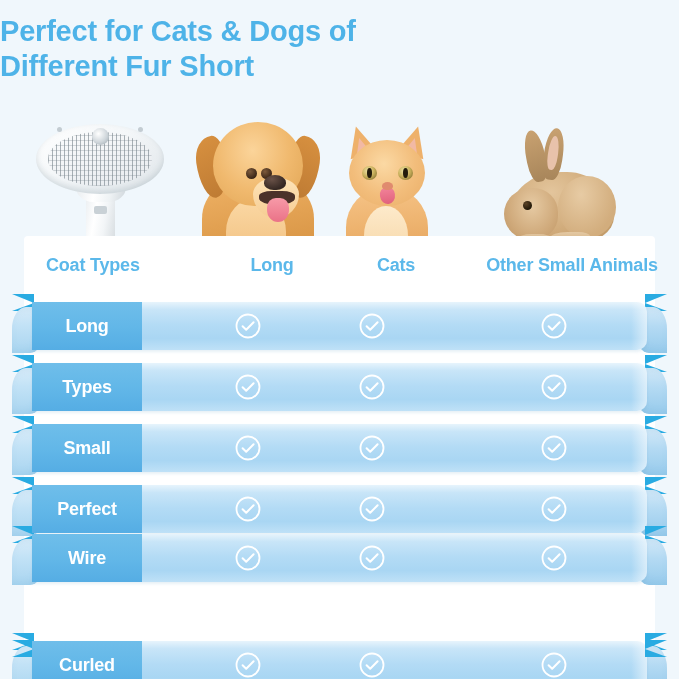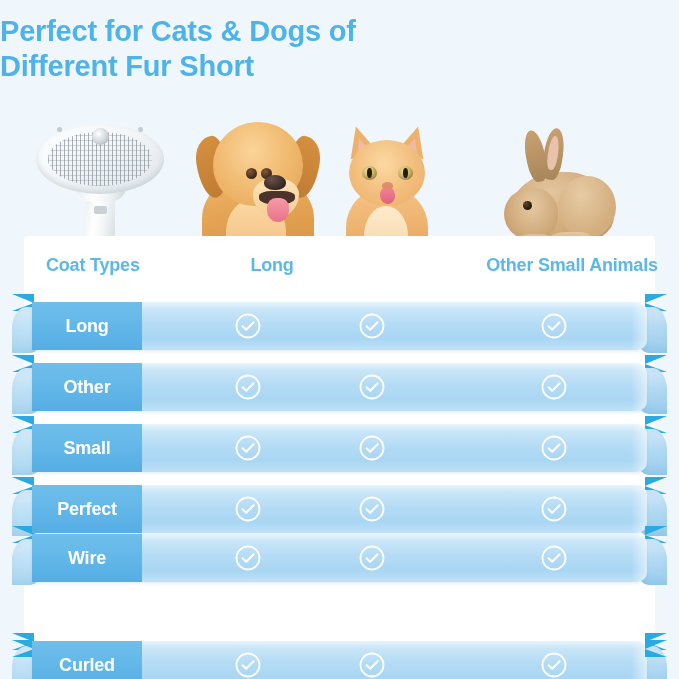--- a/index.html
+++ b/index.html
@@ -439,20 +439,21 @@
     <div class="foot"></div>
   </div>
 
 </div>
 
 <div id="table-card"></div>
 
 <div id="table-header">
   <div class="th c0">Coat Types</div>
   <div class="th c1">Long</div>
+  <div class="th c2">Cats</div>
   <div class="th c3">Other Small Animals</div>
 </div>
 
 <div id="rows">
 
   <div class="ribbon" style="top:294px">
     <div class="tail-l"></div>
     <div class="tail-r"></div>
     <div class="fold-l"></div>
     <div class="fold-r"></div>
@@ -478,21 +479,21 @@
       </div>
     </div>
   </div>
 
   <div class="ribbon" style="top:355px">
     <div class="tail-l"></div>
     <div class="tail-r"></div>
     <div class="fold-l"></div>
     <div class="fold-r"></div>
     <div class="bar">
-      <div class="chip">Other</div>
+      <div class="chip">Types</div>
       <div class="cell k1">
         <svg class="check-icon" viewBox="0 0 28 28">
           <circle cx="14" cy="14" r="11.5" fill="none" stroke="#ffffff" stroke-width="1.8"></circle>
           <path d="M8.6 14.3 L12.2 17.8 L19.6 10.2" fill="none" stroke="#ffffff" stroke-width="2" stroke-linecap="round" stroke-linejoin="round"></path>
         </svg>
       </div>
       <div class="cell k2">
         <svg class="check-icon" viewBox="0 0 28 28">
           <circle cx="14" cy="14" r="11.5" fill="none" stroke="#ffffff" stroke-width="1.8"></circle>
           <path d="M8.6 14.3 L12.2 17.8 L19.6 10.2" fill="none" stroke="#ffffff" stroke-width="2" stroke-linecap="round" stroke-linejoin="round"></path>

